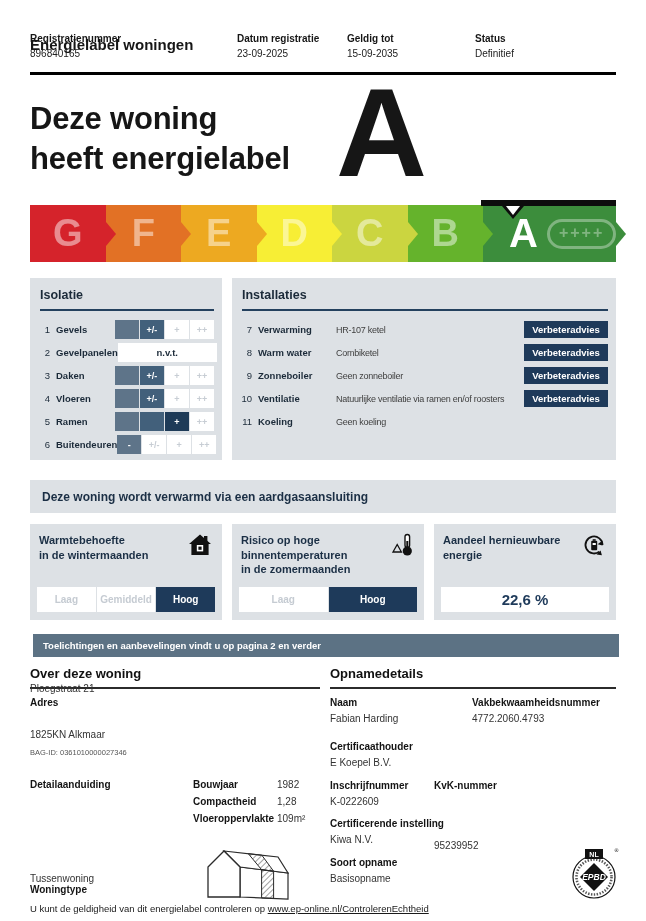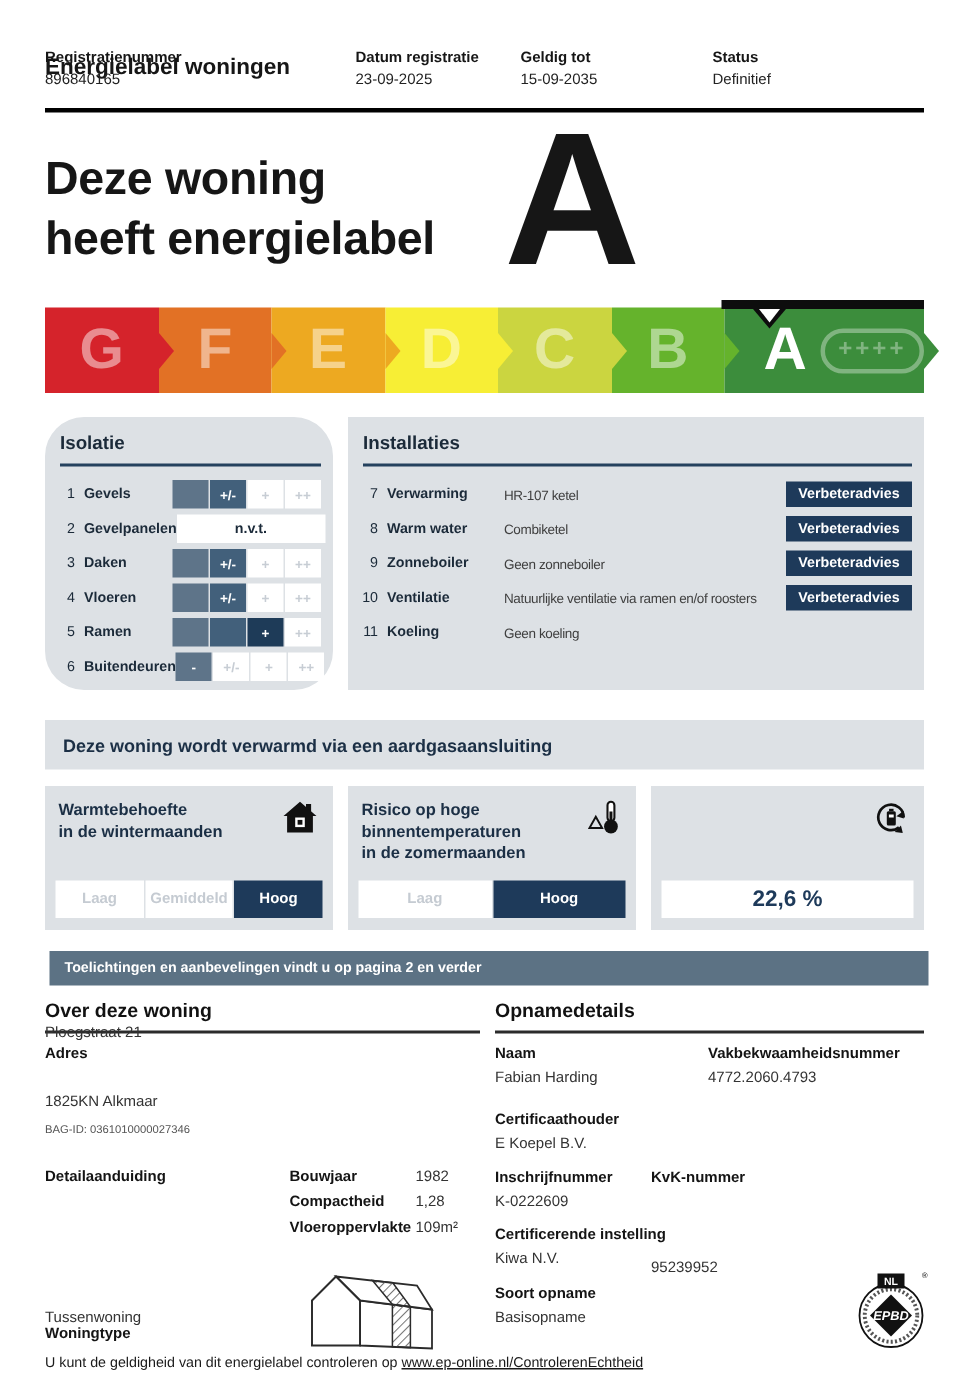--- a/index.html
+++ b/index.html
@@ -37,21 +37,21 @@
        color:rgba(255,255,255,.35);font-size:16px;font-weight:700;letter-spacing:2px;
        padding:1px 9px 3px 9px;line-height:20px;}
   .marker-bar{position:absolute;left:451px;top:-5px;width:135px;height:6px;background:#0d0d0d;z-index:3;}
   .notch-outer{position:absolute;left:21px;top:6px;width:0;height:0;
        border-left:11px solid transparent;border-right:11px solid transparent;border-top:13px solid #0d0d0d;}
   .notch-inner{position:absolute;left:25px;top:6px;width:0;height:0;
        border-left:7px solid transparent;border-right:7px solid transparent;border-top:9px solid #fff;}
 
   
   .panel{position:absolute;top:278px;height:182px;background:#dde1e5;box-sizing:border-box;padding:8px;}
-  .panel.isolatie{left:30px;width:192px;border-radius:26px;}
+  .panel.isolatie{left:30px;width:192px;}
   .panel.installaties{left:232px;width:384px;}
   .panel-title{font-size:12.5px;font-weight:700;color:#1b2a39;margin:2px 0 0 2px;}
   .panel-rule{height:2px;background:#24415e;margin:7px 0 7px 2px;}
   .prow{display:flex;align-items:center;height:23px;}
   .pnum{width:12px;text-align:right;font-size:9.5px;color:#1b2a39;flex:0 0 auto;}
   .plabel{font-size:9.5px;font-weight:700;color:#1b2a39;margin-left:6px;flex:0 0 auto;}
   .cells{margin-left:auto;display:flex;gap:1px;}
   .cell{width:24px;height:19px;display:flex;align-items:center;justify-content:center;
         font-size:9px;font-weight:700;}
   .cell.empty{background:#fff;color:#c7cdd4;}
@@ -294,20 +294,22 @@
       <rect x="17.3" y="9" width="2" height="8" fill="#111"></rect>
       <path d="M8.2 12.5 L12.4 20 L4 20 Z" fill="none" stroke="#111" stroke-width="1.3"></path>
     </svg>
     <div class="metric-control" id="metric-control-2">
         <div class="opt">Laag</div>
         <div class="opt on">Hoog</div>
       </div>
   </div>
 
   <div class="metric m3">
+    <div class="metric-title">Aandeel hernieuwbare
+energie</div>
     <svg class="metric-icon" viewBox="0 0 26 26">
       <path d="M21.5 13 a8.5 8.5 0 1 0 -3.2 6.6" fill="none" stroke="#111" stroke-width="1.8"></path>
       <path d="M21.5 8.5 L21.5 13.6 L16.6 12.2 Z" fill="#111"></path>
       <path d="M15.5 22.6 L19.6 18.4 L20.9 23.3 Z" fill="#111"></path>
       <rect x="11.7" y="7.2" width="3" height="1.6" fill="#111"></rect>
       <rect x="10.2" y="8.8" width="6" height="9.5" rx="1" fill="#111"></rect>
       <rect x="11.6" y="11" width="3.2" height="2" fill="#fff"></rect>
     </svg>
     <div class="metric-value">22,6 %</div>
   </div>

